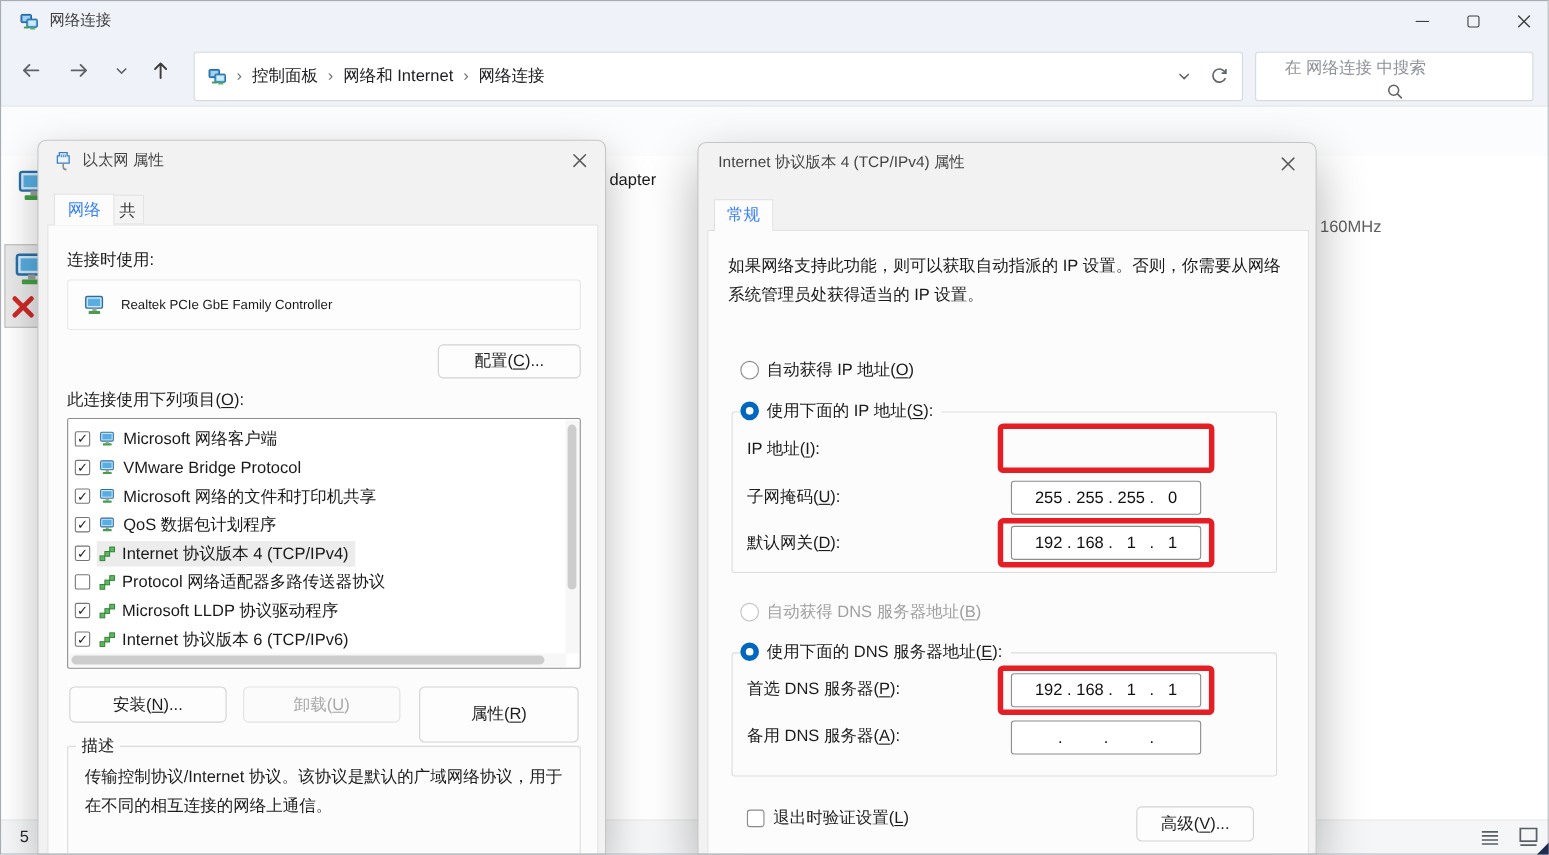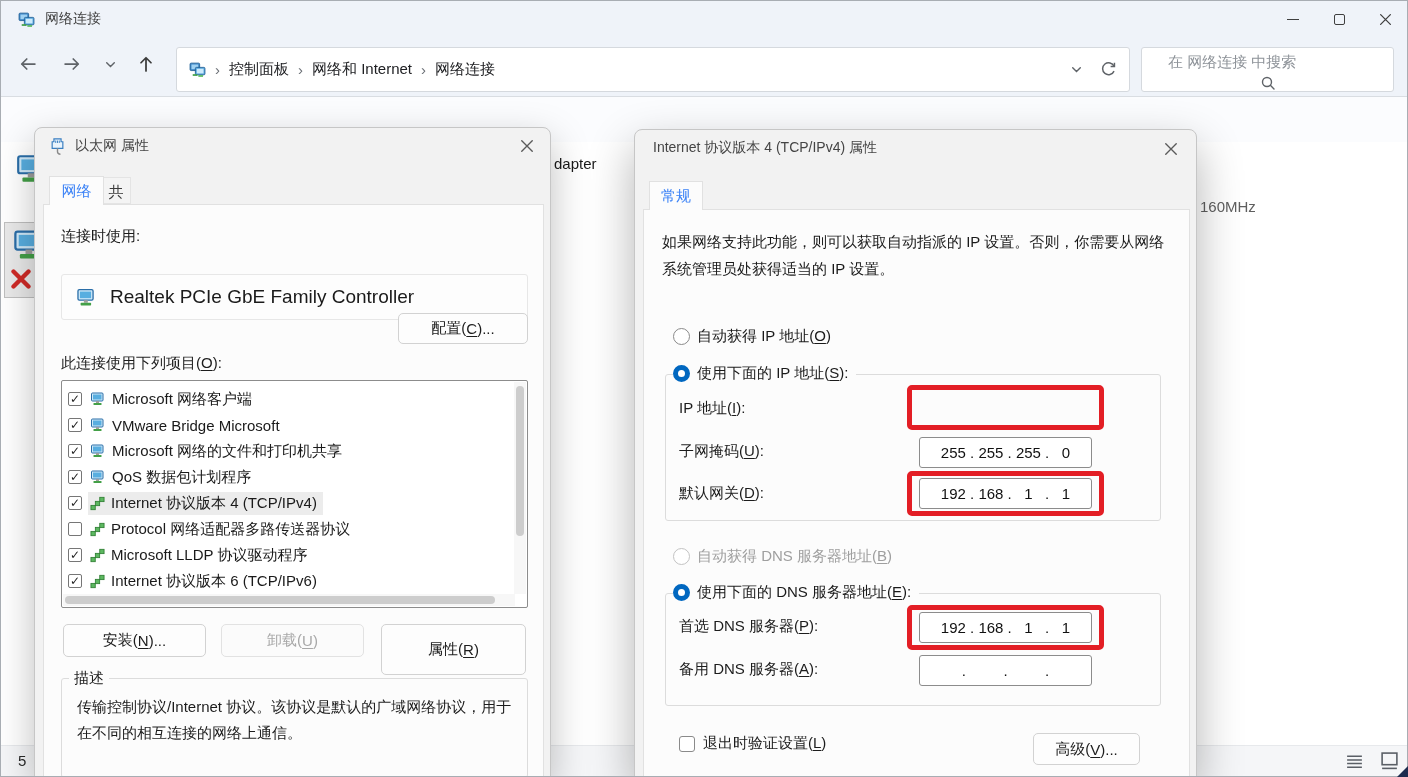--- a/index.html
+++ b/index.html
@@ -60,21 +60,21 @@
   .tab.active { background:#fcfcfc; border:1px solid #e1e1e1; border-bottom:none; height:29px; z-index:3; color:#3b82f6; }
   .tab.idle { background:#f4f4f4; border:1px solid #e4e4e4; height:27px; color:#3a3a3a; }
   .tabpage { position:absolute; background:#fcfcfc; border:1px solid #e1e1e1; z-index:2; }
   .dlabel { position:absolute; font-size:15px; color:#1c1c1c; white-space:nowrap; }
   .dbtn { position:absolute; background:#fdfdfd; border:1px solid #d2d2d2; border-radius:5px;
           font-size:15px; color:#1c1c1c; text-align:right; display:flex; align-items:center; justify-content:center; }
   .dbtn.disabled { color:#a8a8a8; border-color:#e2e2e2; background:#fbfbfb; }
 
   
   .adapterbox { position:absolute; background:#fdfdfd; border:1px solid #e7e7e7; border-radius:3px;
-                display:flex; align-items:center; padding-left:14px; gap:13px; font-size:19px;margin-top:20px; }
+                display:flex; align-items:center; padding-left:14px; gap:13px; font-size:12px; }
   .plist { position:absolute; background:#fff; border:1px solid #8c8c8c; border-radius:2px; padding:5px 0 0 6px; overflow:hidden; }
   .li { height:26px; display:flex; align-items:center; }
   .licheck { width:14px; height:14px; border:1px solid #767676; border-radius:2px; background:#fff;
              display:flex; align-items:center; justify-content:center; flex:none; }
   .licheck .mk { font-size:12px; font-weight:bold; color:#1f1f1f; line-height:1; }
   .libody { display:flex; align-items:center; gap:6px; margin-left:6px; padding:2px 6px 2px 2px; }
   .li.selected .libody { background:#ececec; }
   .litext { font-size:15px; white-space:nowrap; }
   .vscroll { position:absolute; right:1px; top:1px; width:12px; height:212px; background:#f7f7f7; }
   .vthumb { position:absolute; left:2px; top:4px; width:8px; height:150px; background:#cdcdcd; border-radius:4px; }
@@ -361,21 +361,21 @@
         </span>
     </div>
     <div class="li">
       <span class="licheck">
           <b class="mk">✓</b>
         </span>
       <span class="libody">
           <svg class="ic" width="16" height="16">
             <use href="#i-mon"></use>
           </svg>
-      <span class="litext">VMware Bridge Microsoft</span>
+      <span class="litext">VMware Bridge Protocol</span>
         </span>
     </div>
     <div class="li">
       <span class="licheck">
           <b class="mk">✓</b>
         </span>
       <span class="libody">
           <svg class="ic" width="16" height="16">
             <use href="#i-mon"></use>
           </svg>

